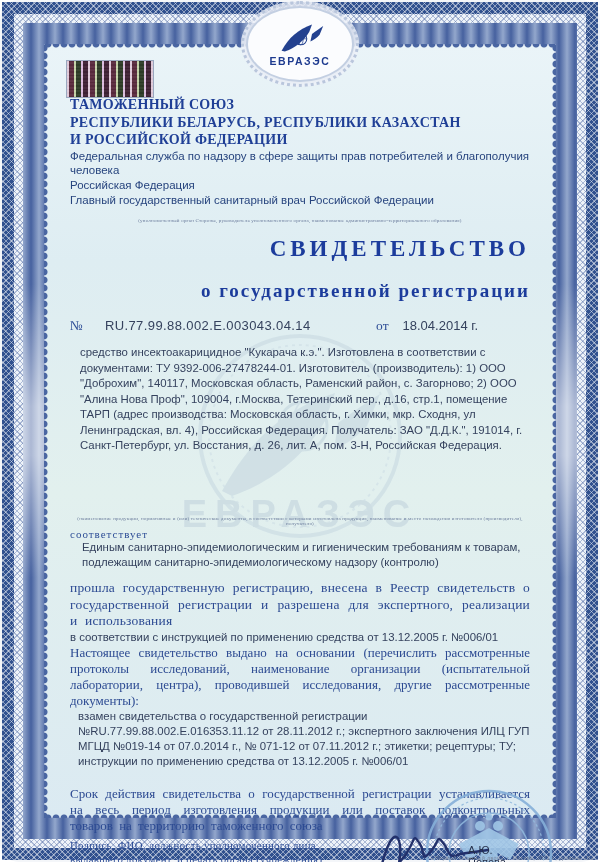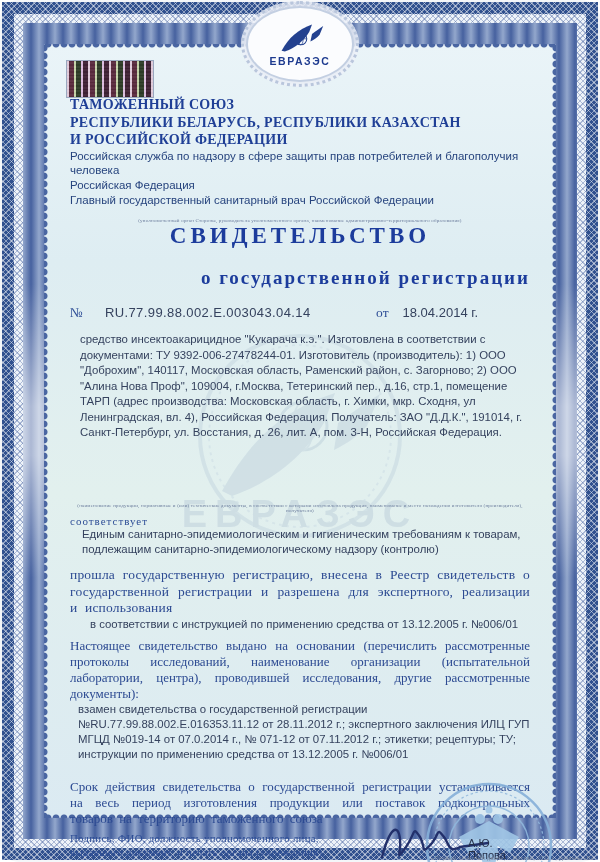--- a/index.html
+++ b/index.html
@@ -58,38 +58,38 @@
   
   .watermark{position:absolute;left:50%;top:448px;transform:translate(-50%,-50%);
     z-index:1;opacity:.6;pointer-events:none;}
 
   
   .content{position:absolute;inset:44px;padding:0 26px;z-index:2;color:#2d4d96;}
   .hdr{margin-top:52px;text-align:left;}
   .hdr-b{font-weight:bold;font-size:14px;line-height:1.25;color:#1f3f96;letter-spacing:.3px;}
   .hdr-s{font-family:"Liberation Sans",sans-serif;font-size:11.5px;line-height:1.3;color:#27447e;}
   .micronote{text-align:center;font-size:5px;color:#6b7c9c;letter-spacing:.2px;margin-top:10px;}
-  .title{text-align:center;font-weight:bold;font-size:23px;letter-spacing:4px;color:#1c3c9c;}
+  .title{margin-top:13px;text-align:right;font-weight:bold;font-size:23px;letter-spacing:4px;color:#1c3c9c;}
   .subtitle{margin-top:18px;text-align:right;font-weight:bold;font-size:19px;letter-spacing:2px;color:#1c3c9c;}
   .numrow{margin-top:16px;display:flex;align-items:baseline;font-size:13.5px;}
   .numrow .no{color:#2d4d96;margin-right:22px;}
   .typed{font-family:"Liberation Sans",sans-serif;color:#35425e;}
   .numrow .num{font-size:13px;letter-spacing:.4px;}
   .numrow .ot{margin-left:auto;color:#2d4d96;}
   .numrow .date{margin-left:14px;margin-right:52px;font-size:13px;}
   .product{margin-top:11px;}
   .sec-label{font-size:13px;color:#2d4d96;letter-spacing:.6px;}
   .product-text{margin-left:10px;font-size:11.4px;line-height:1.36;text-align:left;}
   .product-note{margin-top:62px;}
   .comply-label{margin-top:2px;font-size:11px;color:#2d4d96;letter-spacing:1px;}
   .comply-text{margin-left:12px;font-size:11.4px;line-height:1.32;}
   .para{margin-top:10px;font-size:13.5px;line-height:1.24;text-align:justify;word-spacing:4px;
     color:#2c4a92;letter-spacing:.2px;}
-  .typedline{margin-left:20px;font-size:11.4px;line-height:1.3;}
-  .para2{margin-top:6px;font-size:13px;line-height:1.24;text-align:justify;word-spacing:3px;color:#2c4a92;}
+  .typedline{margin-left:0;font-size:11.4px;line-height:1.3;}
+  .para2{margin-top:0;font-size:13px;line-height:1.24;text-align:justify;word-spacing:3px;color:#2c4a92;}
   .typedblock{margin-left:8px;font-size:11.4px;line-height:1.32;}
   .para3{margin-top:16px;font-size:13px;line-height:1.24;text-align:justify;word-spacing:3px;color:#2c4a92;}
 
   
   .sigarea{position:relative;margin-top:4px;height:92px;}
   .sig-caption{position:absolute;left:0;top:0;width:300px;font-size:10.8px;line-height:1.3;
     color:#2d4d96;letter-spacing:.3px;}
   .stampwrap{position:absolute;left:352px;top:-52px;width:134px;height:134px;z-index:1;opacity:.9;}
   .signature{position:absolute;left:306px;top:-18px;width:118px;height:58px;z-index:3;}
   .sig-name{position:absolute;left:398px;top:6px;z-index:3;font-family:"Liberation Sans",sans-serif;
@@ -138,21 +138,21 @@
       <text x="140" y="196" text-anchor="middle" font-family="Liberation Sans, sans-serif" font-weight="bold" font-size="38" letter-spacing="8" fill="#c2d3dd">ЕВРАЗЭС</text>
     </svg>
   </div>
 
   <div class="content">
 
     <div class="hdr">
       <div class="hdr-b">ТАМОЖЕННЫЙ СОЮЗ</div>
       <div class="hdr-b">РЕСПУБЛИКИ БЕЛАРУСЬ, РЕСПУБЛИКИ КАЗАХСТАН</div>
       <div class="hdr-b">И РОССИЙСКОЙ ФЕДЕРАЦИИ</div>
-      <div class="hdr-s">Российская служба по надзору в сфере защиты прав потребителей и благополучия человека</div>
+      <div class="hdr-s">Федеральная служба по надзору в сфере защиты прав потребителей и благополучия человека</div>
       <div class="hdr-s">Российская Федерация</div>
       <div class="hdr-s">Главный государственный санитарный врач Российской Федерации</div>
     </div>
 
     <div class="micronote">(уполномоченный орган Стороны, руководитель уполномоченного органа, наименование административно-территориального образования)</div>
 
     <div class="title">СВИДЕТЕЛЬСТВО</div>
     <div class="subtitle">о государственной регистрации</div>
 
     <div class="numrow">

